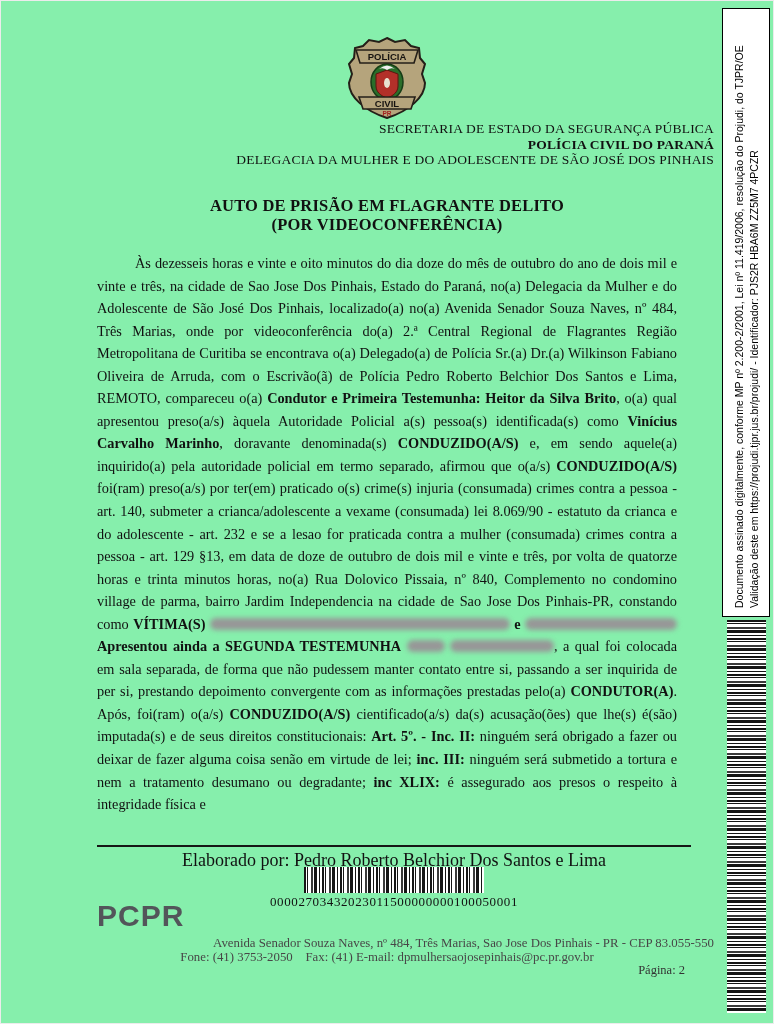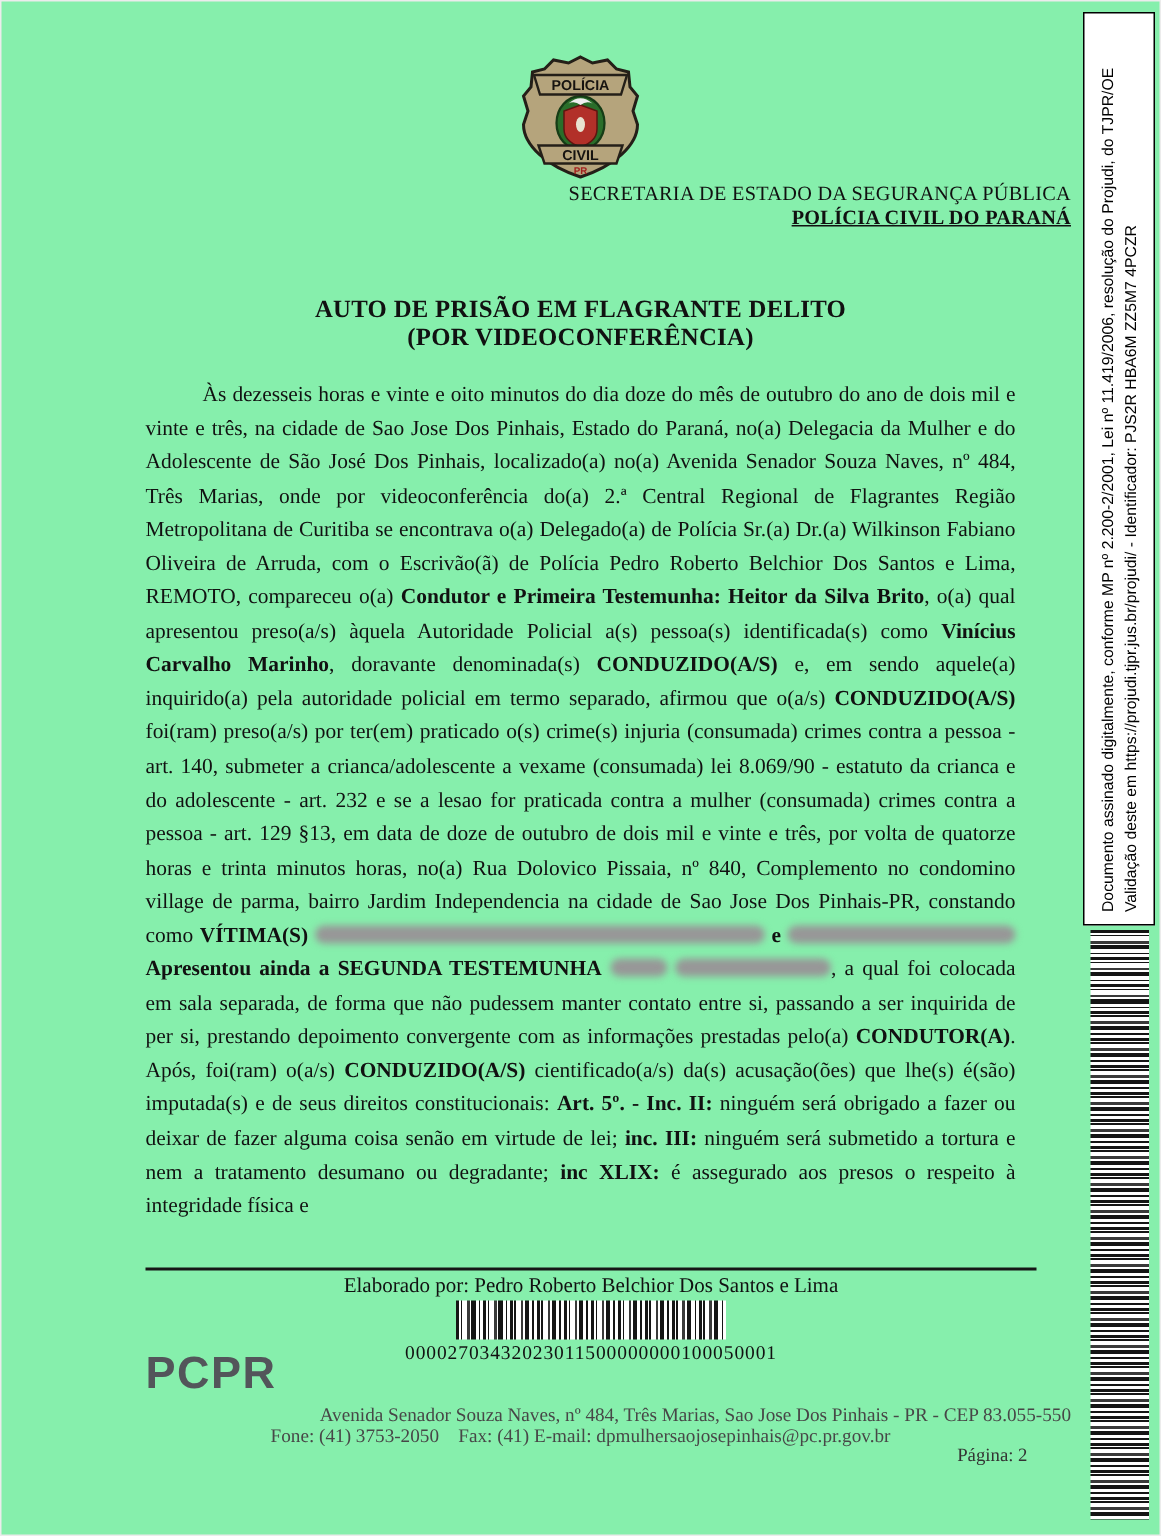--- a/index.html
+++ b/index.html
@@ -9,35 +9,35 @@
     font-family:"Liberation Serif","DejaVu Serif",serif; color:#111;
   }
   .page { position:absolute; inset:0; background:#86efac; box-shadow: inset 0 0 0 1px #ececec; }
 
   
   .badge { position:absolute; left:347px; top:36px; width:80px; height:84px; }
 
   
   .org-block { position:absolute; left:60px; top:121px; width:654px; text-align:right;
                font-size:13.5px; line-height:15.5px; letter-spacing:.2px; }
-  .org-line2 { font-weight:bold;text-decoration:underline; }
+  .org-line2 { font-weight:bold; }
   .doc-title { position:absolute; left:60px; top:197px; width:654px; text-align:center;
                font-weight:bold; font-size:16.5px; line-height:18.5px; letter-spacing:.2px; }
 
   
   .body-par { position:absolute; left:97px; top:252px; width:580px;
               font-size:14.3px; line-height:22.55px; text-align:justify; text-indent:38px; }
   .body-par .b { font-weight:bold; }
   .body-par .u { }
   .redacted { display:inline-block; height:12px; background:#979797; border-radius:6px;
               filter:blur(2.6px); vertical-align:-1px; }
 
   
   .footer-rule { position:absolute; left:97px; top:845px; width:594px; border-top:2px solid #161616; }
-  .elaborated { position:absolute; left:97px; top:850px; width:594px; text-align:center; font-size:14px; }
+  .elaborated { position:absolute; left:97px; top:850px; width:594px; text-align:center; font-size:18px; }
   .barcode-h { position:absolute; left:304px; top:867px; width:180px; height:26px;
     background:repeating-linear-gradient(90deg,
       #151515 0px,#151515 2px,#fff 2px,#fff 3px,
       #151515 3px,#151515 4px,#fff 4px,#fff 7px,
       #3a3a3a 7px,#3a3a3a 9px,#fff 9px,#fff 10px,
       #151515 10px,#151515 13px,#fff 13px,#fff 15px,
       #151515 15px,#151515 16px,#fff 16px,#fff 18px); }
   .barcode-num { position:absolute; left:97px; top:894px; width:594px; text-align:center;
                  font-size:13px; letter-spacing:.6px; }
   .pcpr-logo { position:absolute; left:97px; top:901px; width:594px; text-align:left;
@@ -81,20 +81,21 @@
     <path d="M9 14 L71 14 L67 27 L13 27 Z" fill="#b5a47c" stroke="#241f18" stroke-width="1.6"></path>
     <text x="40" y="24" text-anchor="middle" font-family="Liberation Sans, sans-serif" font-size="9.5" font-weight="bold" fill="#161310">POLÍCIA</text>
     <path d="M12 61 L68 61 L64 73 L16 73 Z" fill="#b5a47c" stroke="#241f18" stroke-width="1.6"></path>
     <text x="40" y="70.5" text-anchor="middle" font-family="Liberation Sans, sans-serif" font-size="9.5" font-weight="bold" fill="#161310">CIVIL</text>
     <text x="40" y="80" text-anchor="middle" font-family="Liberation Sans, sans-serif" font-size="6.5" font-weight="bold" fill="#a32220">PR</text>
   </svg>
 
   <div class="org-block">
     <div class="org-line1">SECRETARIA DE ESTADO DA SEGURANÇA PÚBLICA</div>
     <div class="org-line2">POLÍCIA CIVIL DO PARANÁ</div>
+    <div class="org-line3">DELEGACIA DA MULHER E DO ADOLESCENTE DE SÃO JOSÉ DOS PINHAIS</div>
   </div>
 
   <div class="doc-title">
     <div>AUTO DE PRISÃO EM FLAGRANTE DELITO</div>
     <div>(POR VIDEOCONFERÊNCIA)</div>
   </div>
 
   <p class="body-par"><span>Às dezesseis horas e vinte e oito minutos do dia doze do mês de outubro do ano de dois mil e vinte e três, na cidade de Sao Jose Dos Pinhais, Estado do Paraná, no(a) Delegacia da Mulher e do Adolescente de São José Dos Pinhais, localizado(a) no(a) Avenida Senador Souza Naves, nº 484, Três Marias, onde por videoconferência do(a) 2.ª Central Regional de Flagrantes Região Metropolitana de Curitiba se encontrava o(a) Delegado(a) de Polícia Sr.(a) Dr.(a) Wilkinson Fabiano Oliveira de Arruda, com o Escrivão(ã) de Polícia Pedro Roberto Belchior Dos Santos e Lima, REMOTO, compareceu o(a) </span><span class="b">Condutor e Primeira Testemunha: Heitor da Silva Brito</span><span>, o(a) qual apresentou preso(a/s) àquela Autoridade Policial a(s) pessoa(s) identificada(s) como </span><span class="b">Vinícius Carvalho Marinho</span><span>, doravante denominada(s) </span><span class="b">CONDUZIDO(A/S)</span><span> e, em sendo aquele(a) inquirido(a) pela autoridade policial em termo separado, afirmou que o(a/s) </span><span class="b">CONDUZIDO(A/S)</span><span> foi(ram) preso(a/s) por ter(em) praticado o(s) crime(s) injuria (consumada) crimes contra a pessoa - art. 140, submeter a crianca/adolescente a vexame (consumada) lei 8.069/90 - estatuto da crianca e do adolescente - art. 232 e se a lesao for praticada contra a mulher (consumada) crimes contra a pessoa - art. 129 §13, em data de doze de outubro de dois mil e vinte e três, por volta de quatorze horas e trinta minutos horas, no(a) Rua Dolovico Pissaia, nº 840, Complemento no condomino village de parma, bairro Jardim Independencia na cidade de Sao Jose Dos Pinhais-PR, constando como </span><span class="b">VÍTIMA(S)</span><span> </span><span class="redacted" style="width: 300px;"></span><span> </span><span class="b">e</span><span> </span><span class="redacted" style="width: 152px;"></span><span> </span><span class="b">Apresentou ainda a SEGUNDA TESTEMUNHA</span><span> </span><span class="redacted" style="width: 38px;"></span><span> </span><span class="redacted" style="width: 104px;"></span><span>, a qual foi colocada em sala separada, de forma que não pudessem manter contato entre si, passando a ser inquirida de per si, prestando depoimento convergente com as informações prestadas pelo(a) </span><span class="b">CONDUTOR(A)</span><span>. Após, foi(ram) o(a/s) </span><span class="b">CONDUZIDO(A/S)</span><span> cientificado(a/s) da(s) acusação(ões) que lhe(s) é(são) imputada(s) e de seus direitos constitucionais: </span><span class="b u">Art. 5º.</span><span class="b"> - Inc. II:</span><span> ninguém será obrigado a fazer ou deixar de fazer alguma coisa senão em virtude de lei; </span><span class="b">inc. III:</span><span> ninguém será submetido a tortura e nem a tratamento desumano ou degradante; </span><span class="b">inc XLIX:</span><span> é assegurado aos presos o respeito à integridade física e</span></p>
 
   <div class="footer-rule"></div>

